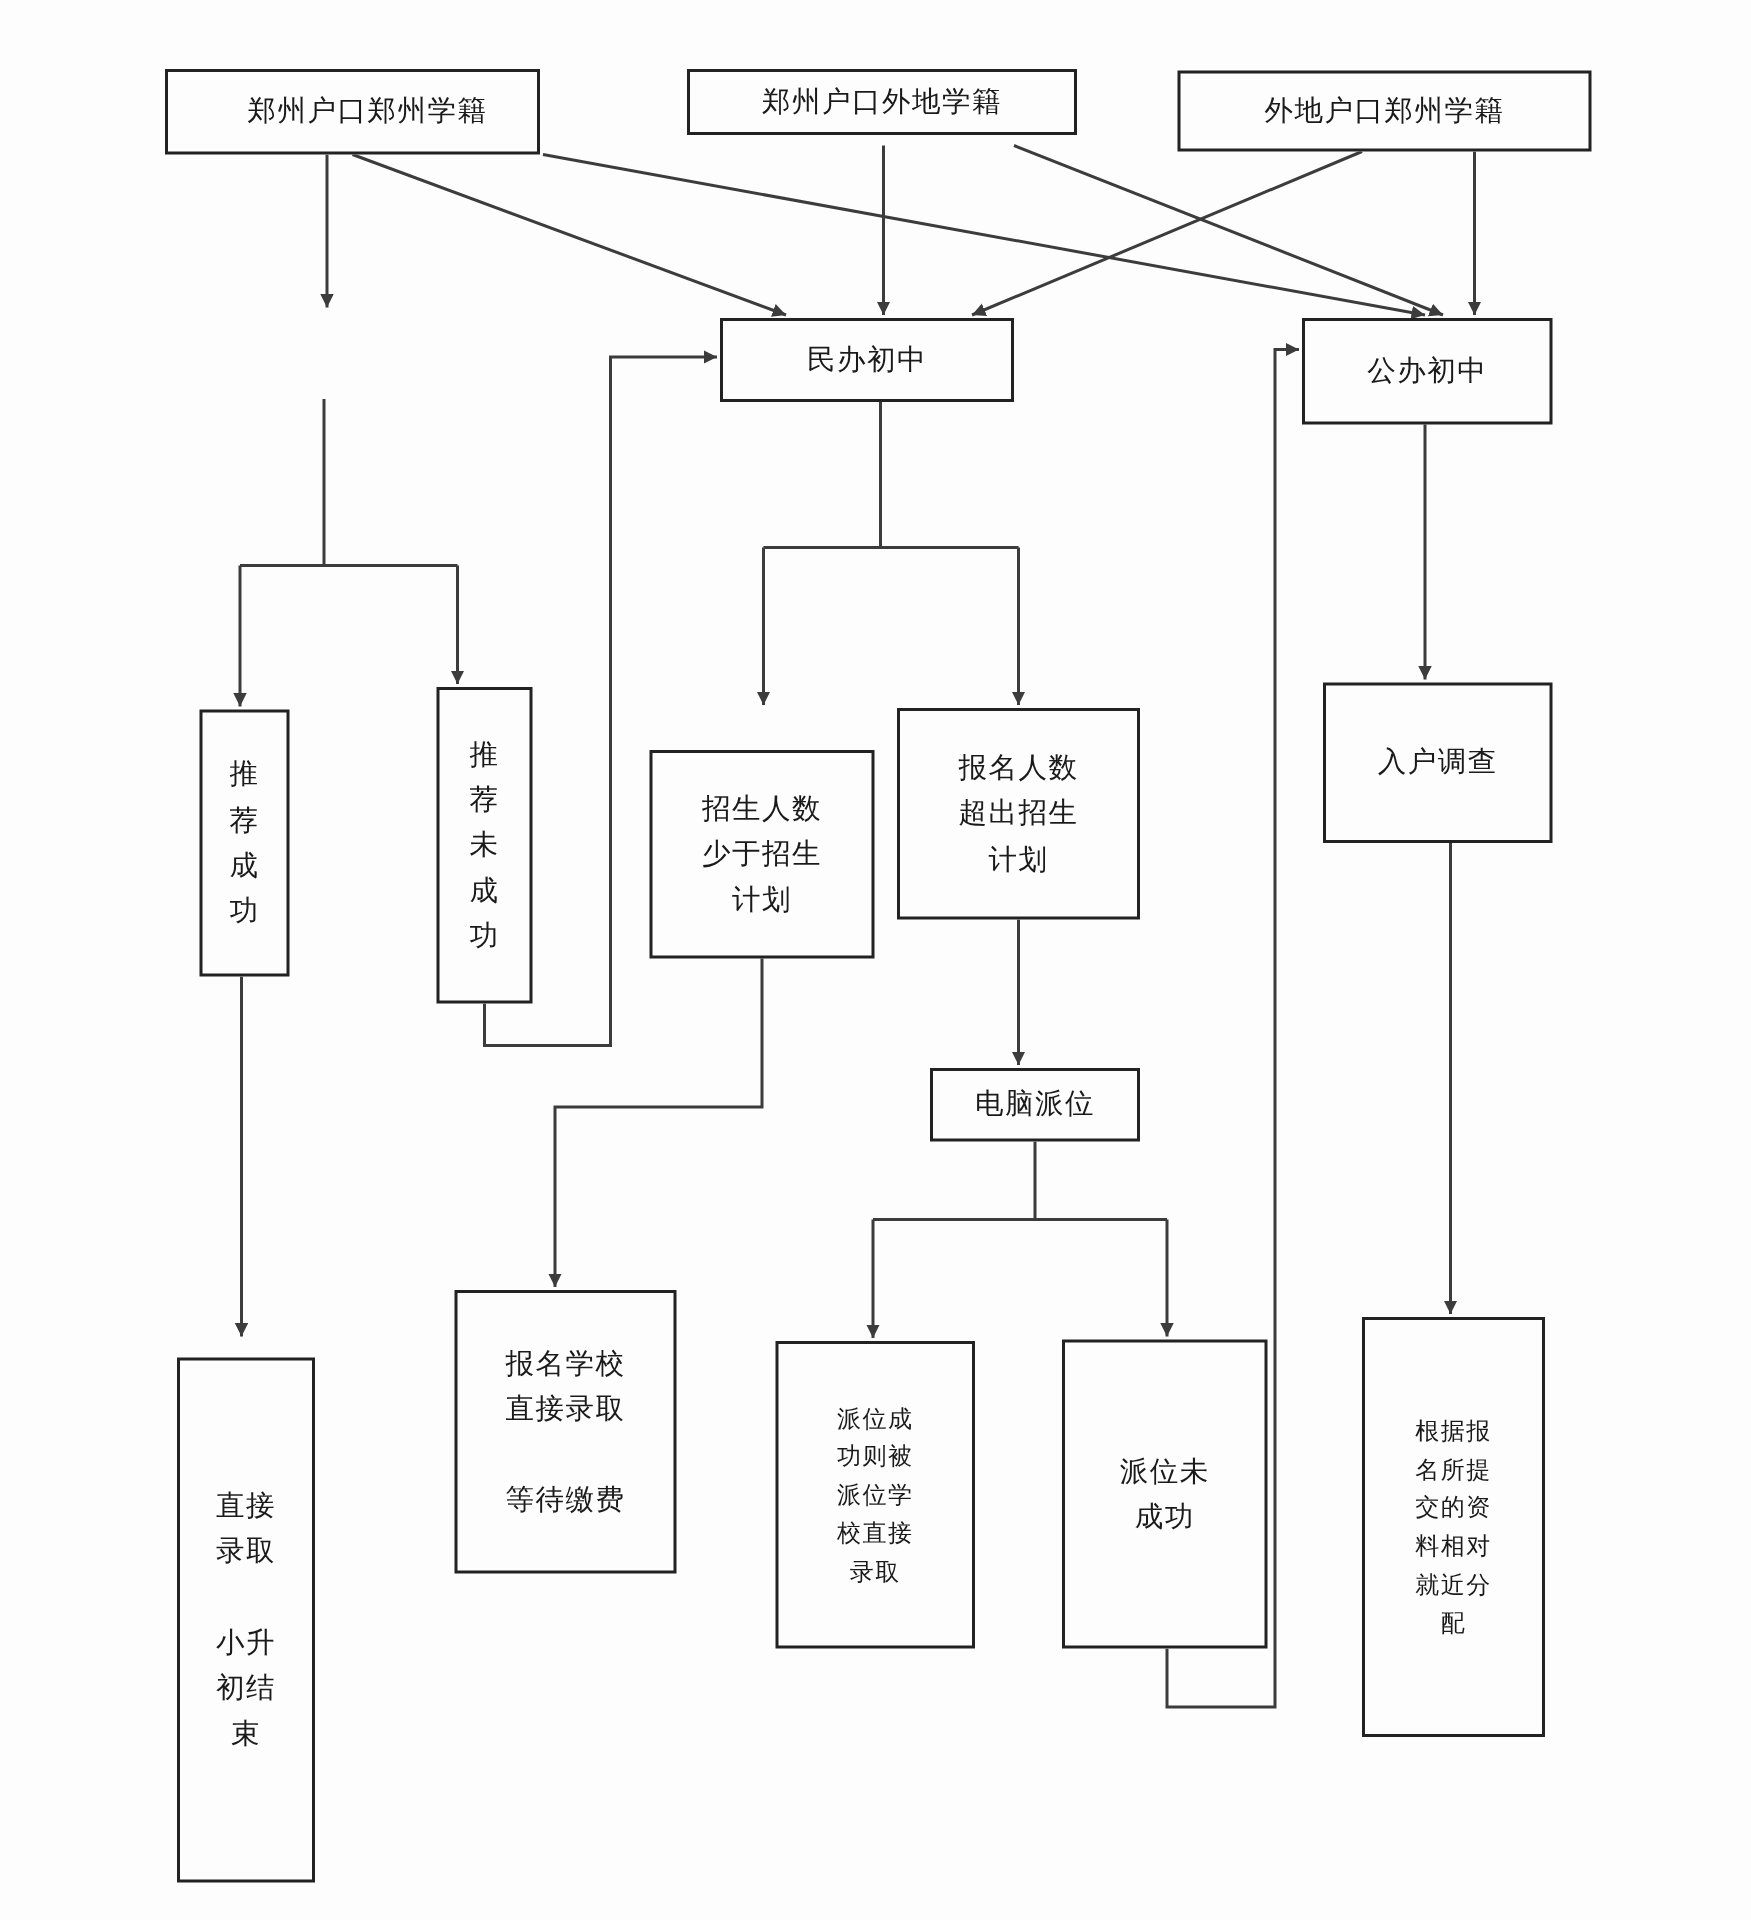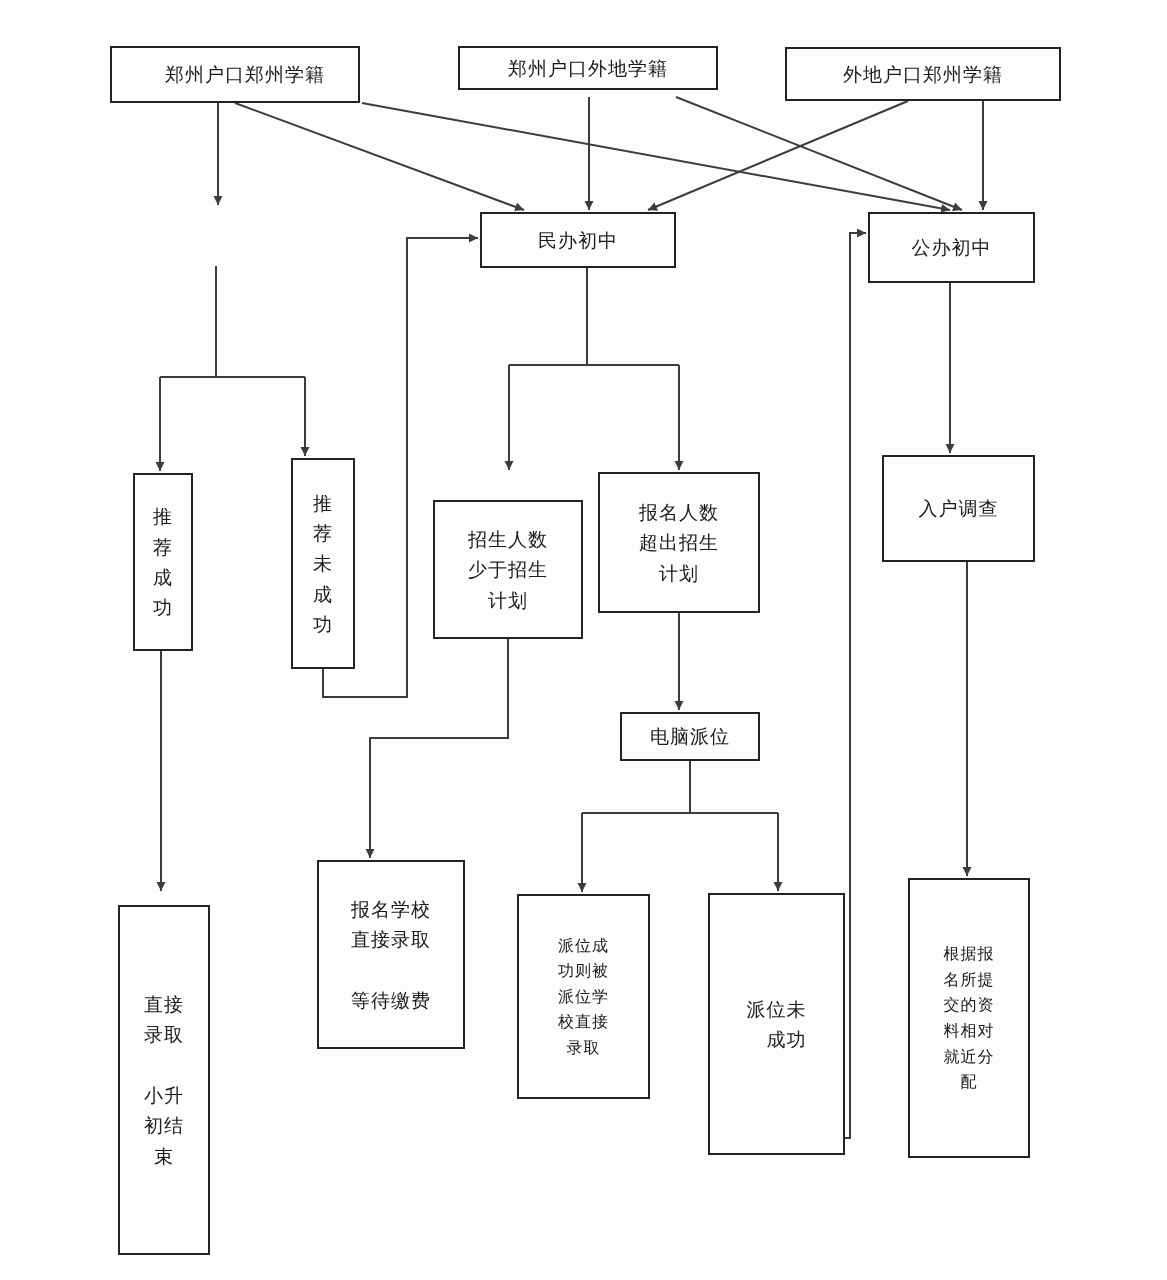--- a/index.html
+++ b/index.html
@@ -119,32 +119,32 @@
 
   <div class="node" style="left:620px;top:712px;width:140px;height:49px;">电脑派位</div>
 
   <div class="node" style="left:118px;top:893px;width:92px;height:350px;margin-top:12px;">直接
 录取
 
 小升
 初结
 束</div>
 
-  <div class="node" style="left:303px;top:860px;width:148px;height:189px;margin-left:14px;">报名学校
+  <div class="node" style="left:303px;top:860px;width:148px;height:189px;">报名学校
 直接录取
 
 等待缴费</div>
 
   <div class="node small" style="left:517px;top:894px;width:133px;height:205px;">派位成
 功则被
 派位学
 校直接
 录取</div>
 
-  <div class="node" style="left:708px;top:893px;width:137px;height:262px;text-align:right;">派位未
+  <div class="node" style="left:708px;top:893px;width:137px;height:206px;">派位未
 成功</div>
 
   <div class="node small" style="left:908px;top:878px;width:122px;height:280px;">根据报
 名所提
 交的资
 料相对
 就近分
 配</div>
 
 </div>

